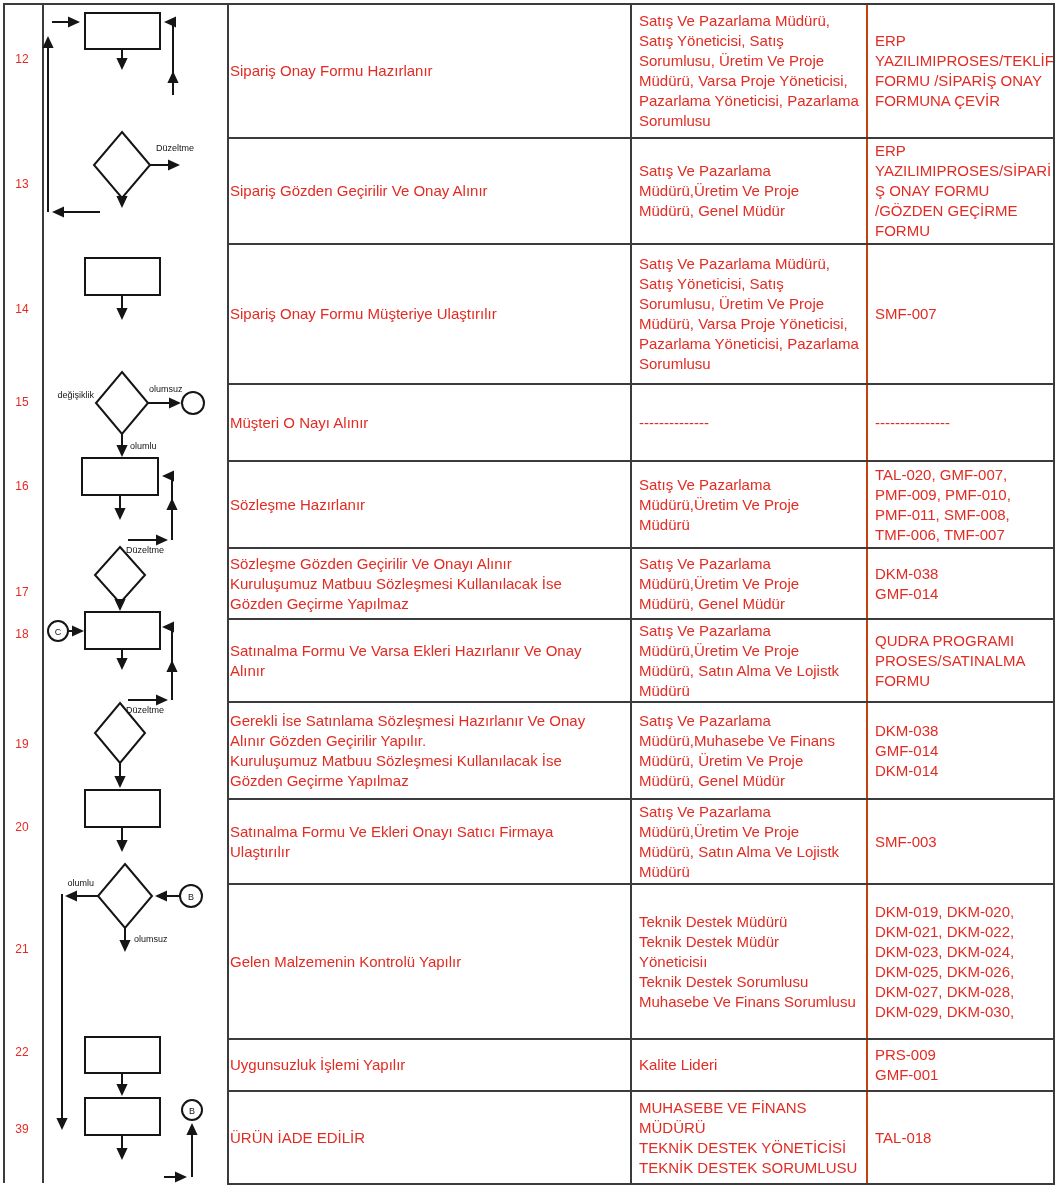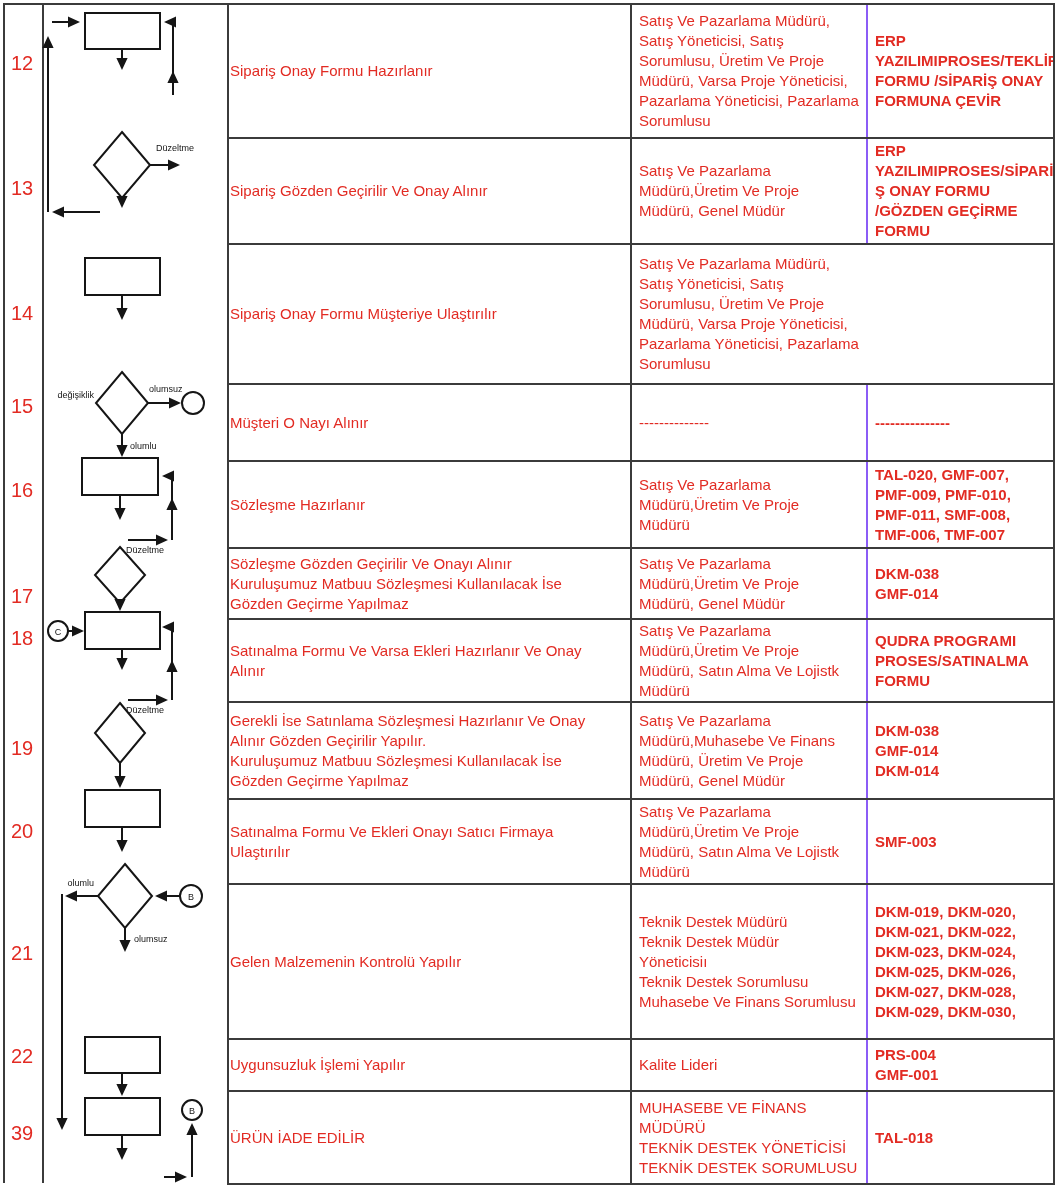--- a/index.html
+++ b/index.html
@@ -8,37 +8,37 @@
     font-family:"Liberation Sans",sans-serif;
   }
   #flow-svg{position:absolute;left:0;top:0;width:1057px;height:1200px;}
   #flow-svg .shape{fill:#fff;stroke:#151515;stroke-width:2px;}
   #flow-svg .link{fill:none;stroke:#151515;stroke-width:2px;}
   #flow-svg .grid{stroke:#3b3b3b;stroke-width:2px;}
   #flow-svg text{font:9px "Liberation Sans",sans-serif;fill:#151515;}
   #flow-svg text.conn{font-size:9px;text-anchor:middle;}
   .rownum{
     position:absolute;left:8px;width:28px;text-align:center;
-    color:#e22b23;font-size:20px;
+    color:#e22b23;font-size:12px;
   }
   #table{
     position:absolute;left:227px;top:3px;width:828px;box-sizing:border-box;
     border:2px solid #3b3b3b;border-bottom:none;
   }
   .row{
     display:flex;box-sizing:border-box;border-bottom:2px solid #3b3b3b;
   }
   .cell{
     box-sizing:border-box;display:flex;align-items:center;
     color:#e22b23;font-size:15px;line-height:20px;white-space:pre-line;
     overflow:hidden;
   }
   .cell.desc{width:401px;padding:2px 6px 2px 1px;}
   .cell.resp{width:236px;border-left:2px solid #3b3b3b;padding:2px 4px 2px 7px;}
-  .cell.docs{flex:1;border-left:2px solid #8b5cf6;padding:2px 4px 2px 7px;font-weight:bold;}
+  .cell.docs{flex:1;border-left:2px solid #c2410c;padding:2px 4px 2px 7px;}
 </style>
 </head>
 <body>
 
 <div id="canvas">
 
   <svg id="flow-svg" viewBox="0 0 1057 1200" shape-rendering="geometricPrecision">
     <defs>
       <marker id="ah" markerWidth="6" markerHeight="5.6" refX="5" refY="2.8" orient="auto">
         <path d="M0,0 L6,2.8 L0,5.6 z" fill="#151515"></path>
@@ -159,20 +159,21 @@
 FORMU</div>
     </div>
     <div class="row" style="height:140px">
       <div class="cell desc">Sipariş Onay Formu Müşteriye Ulaştırılır</div>
       <div class="cell resp">Satış Ve Pazarlama Müdürü,
 Satış Yöneticisi, Satış
 Sorumlusu, Üretim Ve Proje
 Müdürü, Varsa Proje Yöneticisi,
 Pazarlama Yöneticisi, Pazarlama
 Sorumlusu</div>
+      <div class="cell docs">SMF-007</div>
     </div>
     <div class="row" style="height:77px">
       <div class="cell desc">Müşteri O Nayı Alınır</div>
       <div class="cell resp">--------------</div>
       <div class="cell docs">---------------</div>
     </div>
     <div class="row" style="height:87px">
       <div class="cell desc">Sözleşme Hazırlanır</div>
       <div class="cell resp">Satış Ve Pazarlama
 Müdürü,Üretim Ve Proje
@@ -235,21 +236,21 @@
       <div class="cell docs">DKM-019, DKM-020,
 DKM-021, DKM-022,
 DKM-023, DKM-024,
 DKM-025, DKM-026,
 DKM-027, DKM-028,
 DKM-029, DKM-030,</div>
     </div>
     <div class="row" style="height:52px">
       <div class="cell desc">Uygunsuzluk İşlemi Yapılır</div>
       <div class="cell resp">Kalite Lideri</div>
-      <div class="cell docs">PRS-004
+      <div class="cell docs">PRS-009
 GMF-001</div>
     </div>
     <div class="row" style="height:93px">
       <div class="cell desc">ÜRÜN İADE EDİLİR</div>
       <div class="cell resp">MUHASEBE VE FİNANS
 MÜDÜRÜ
 TEKNİK  DESTEK YÖNETİCİSİ
 TEKNİK DESTEK SORUMLUSU</div>
       <div class="cell docs">TAL-018</div>
     </div>

